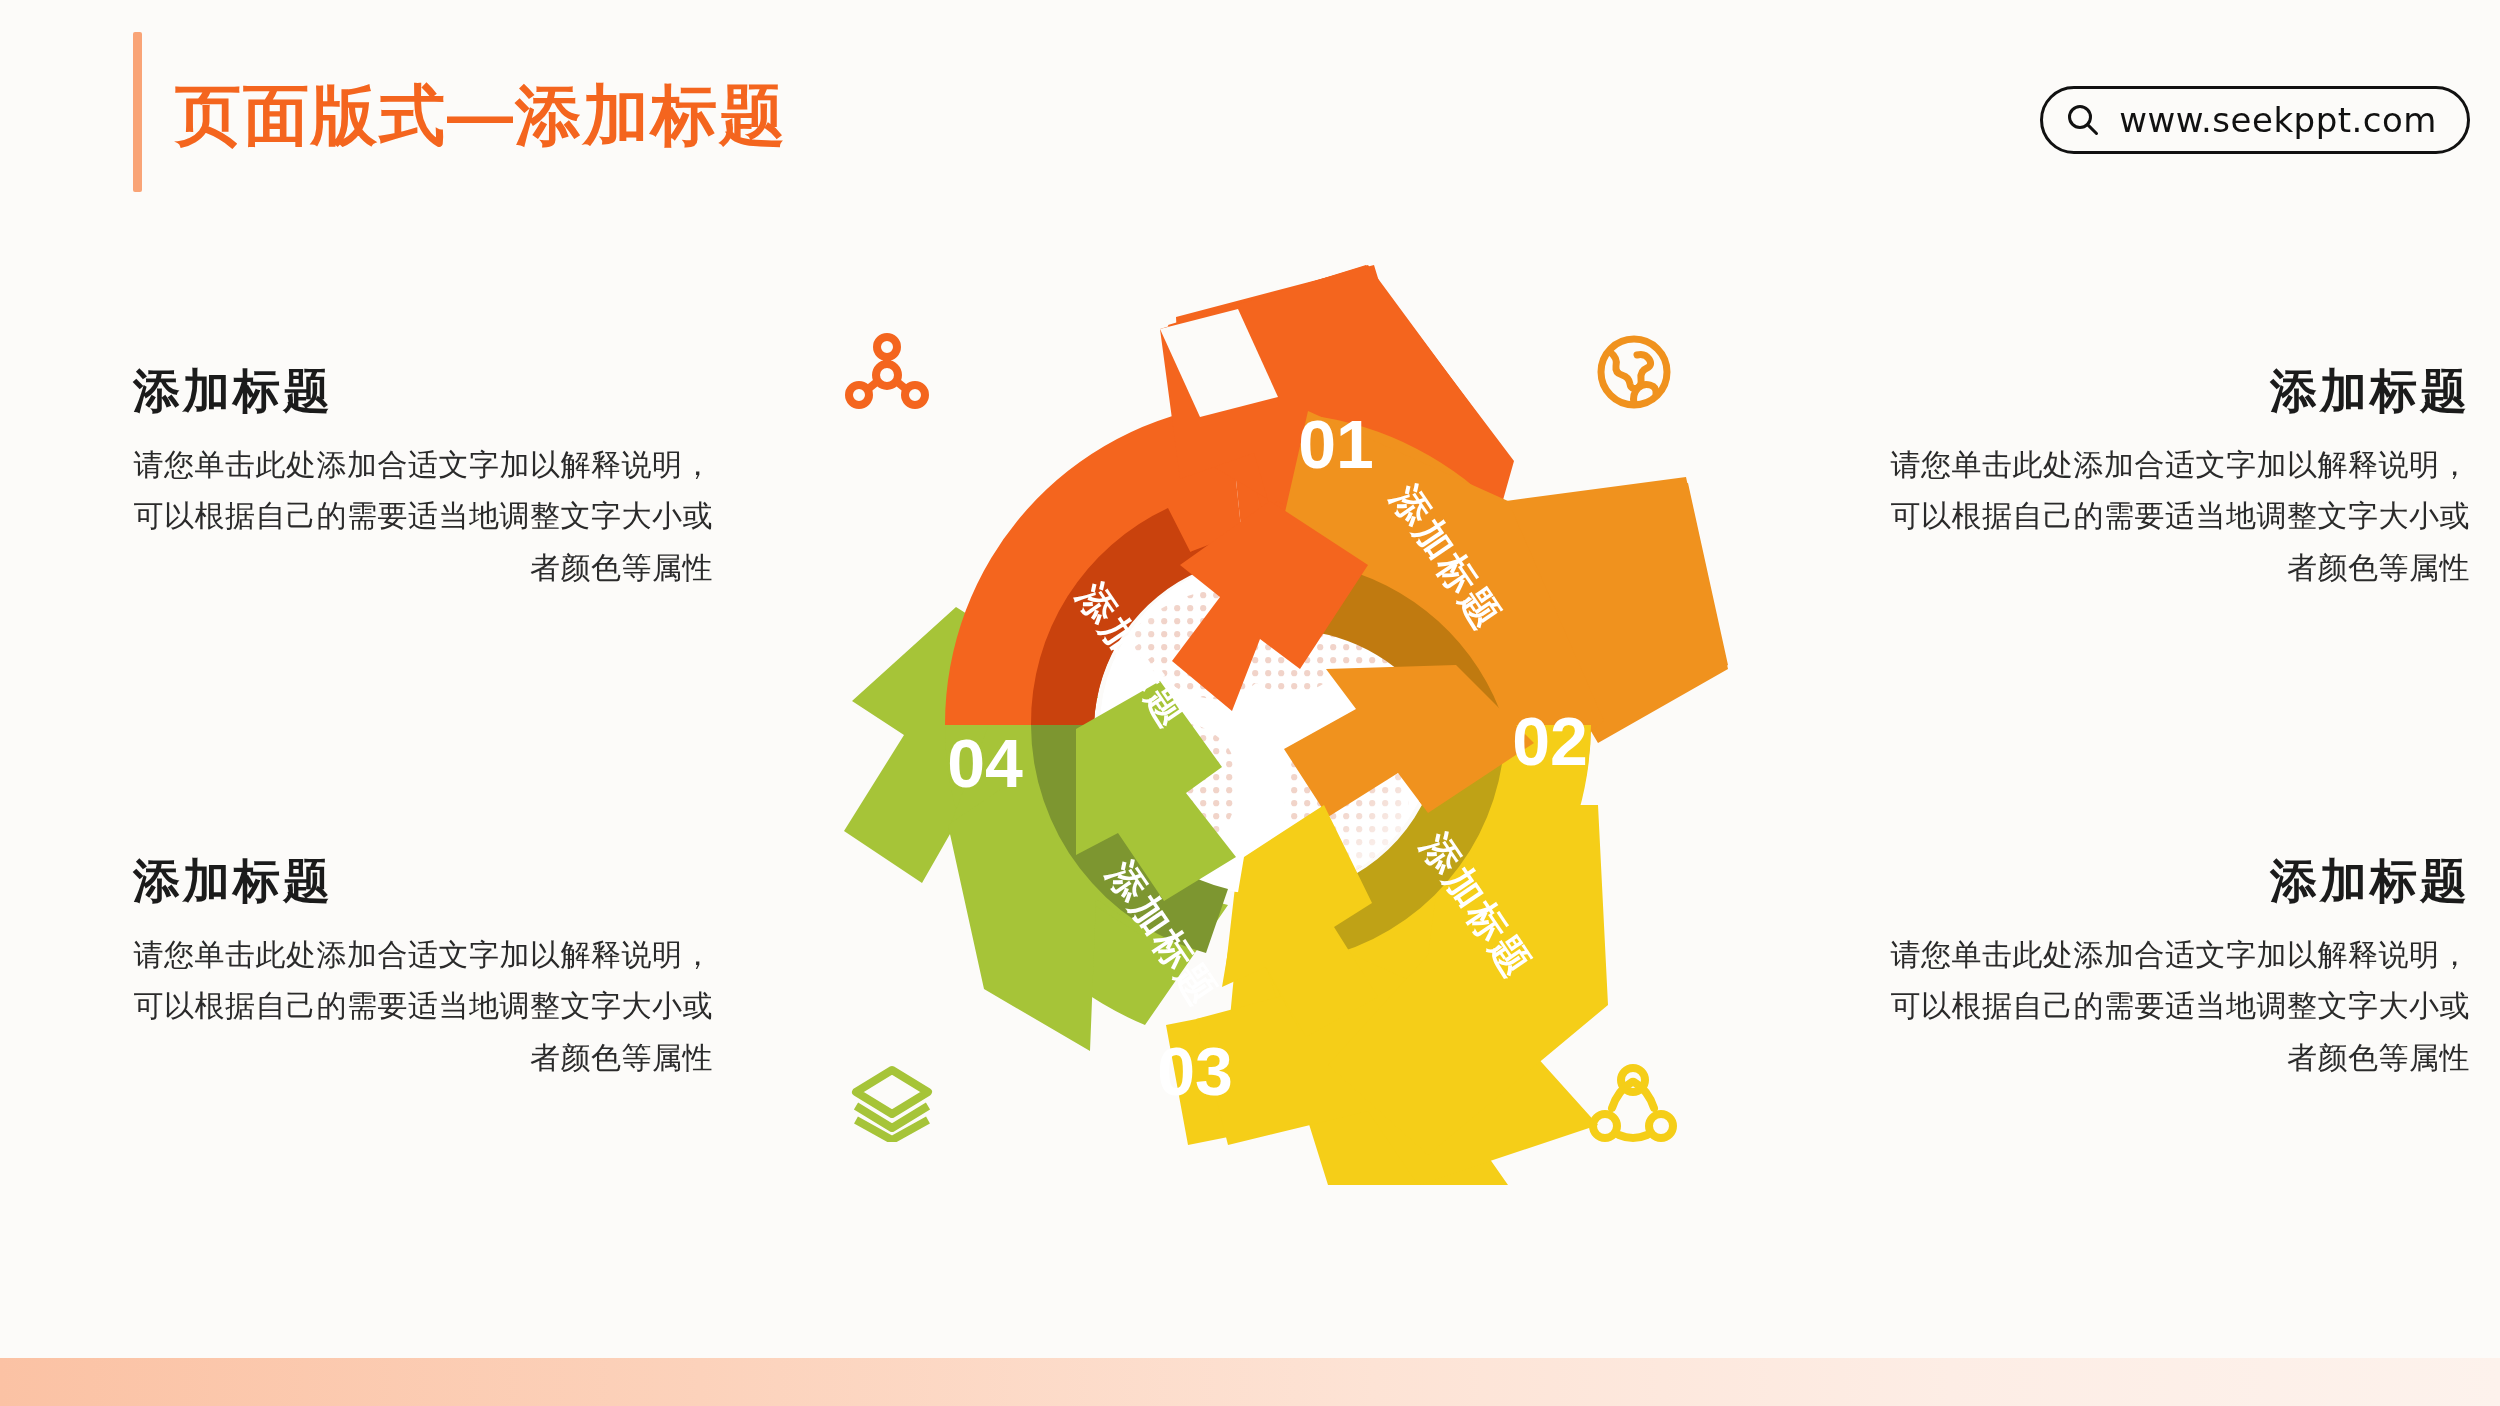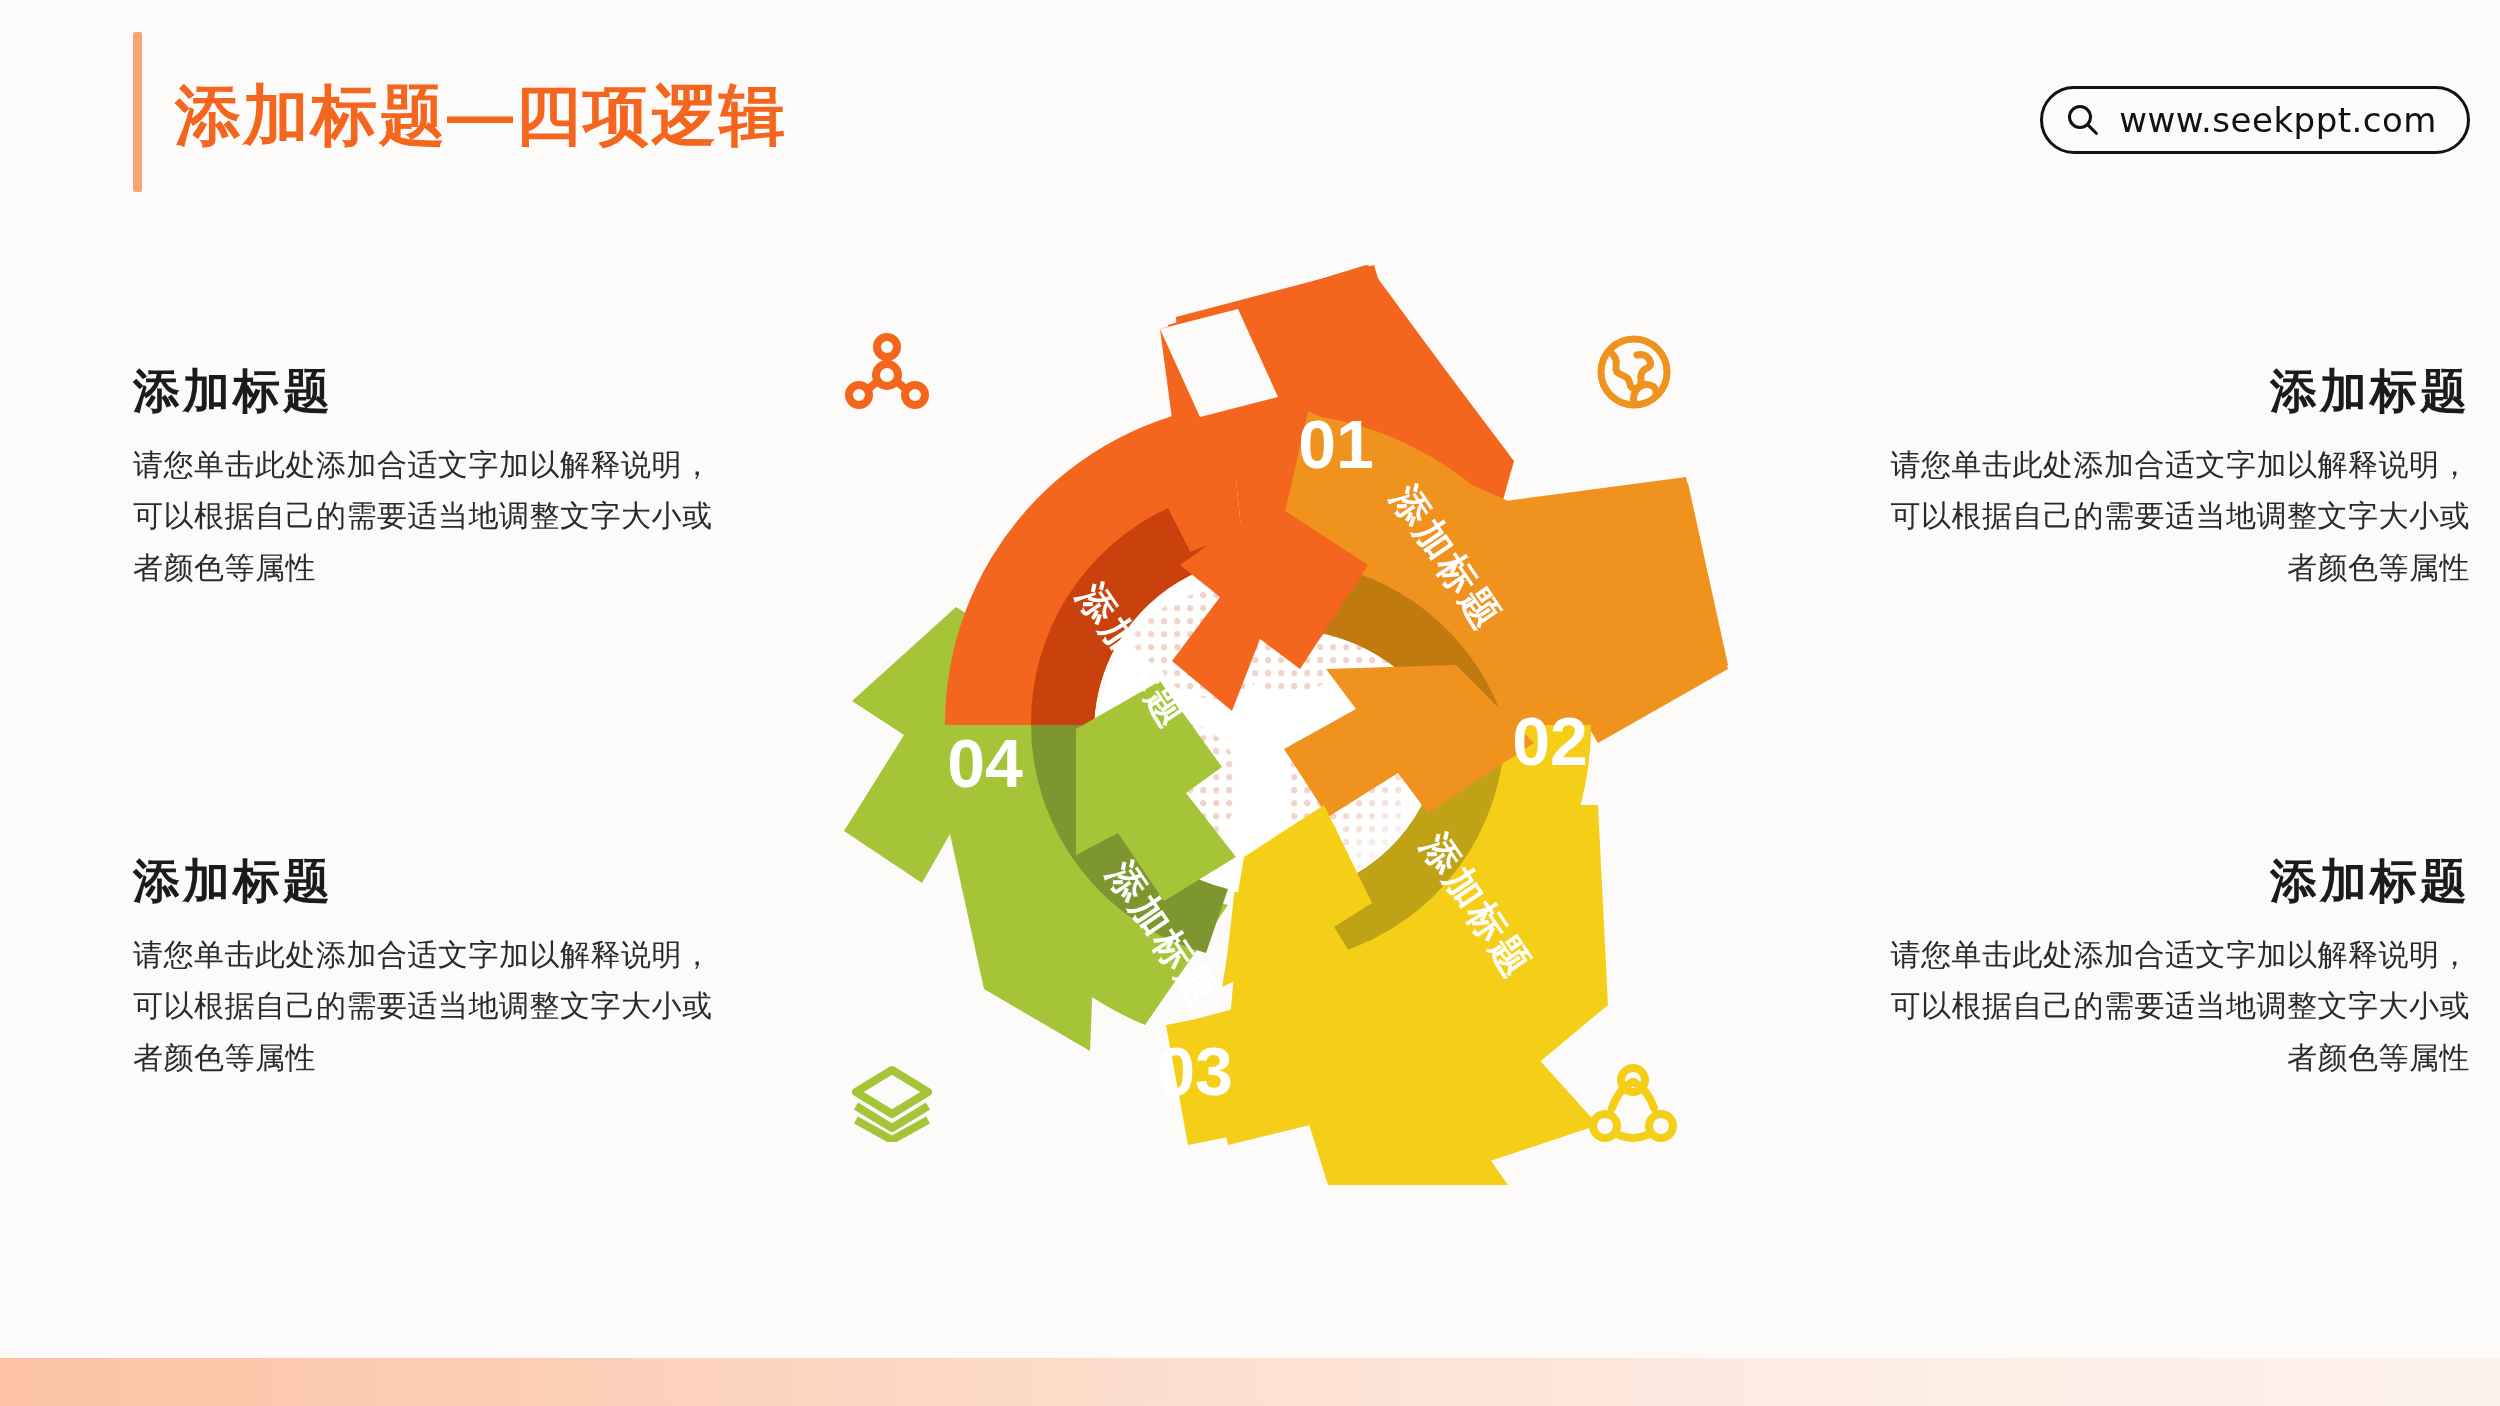--- a/index.html
+++ b/index.html
@@ -38,21 +38,21 @@
   .txtblock { position:absolute; width:580px; }
   .txtblock .bh {
     font-size:47px; font-weight:700; color:#1b1b1b;
     letter-spacing:3px; margin-bottom:22px; line-height:1.1;
   }
   .txtblock .bb {
     font-size:30px; color:#2a2a2a; line-height:1.72; letter-spacing:.5px;
   }
   .tb-left  { left:133px; }
   .tb-right { right:30px; text-align:right; }
-  .tb-left .bb, .tb-right .bb { width:580px; }
+  .tb-left .bb, .tb-right .bb { width:580px;text-align:right; }
   #tb-1 { top:365px; }
   #tb-2 { top:365px; }
   #tb-3 { top:855px; }
   #tb-4 { top:855px; }
 
   
   #diagram { position:absolute; left:808px; top:265px; width:920px; height:920px; }
   #diagram svg { display:block; }
 
   
@@ -66,21 +66,21 @@
   #bottom-bar {
     position:absolute; left:0; bottom:0; width:2500px; height:48px;
     background:linear-gradient(90deg,#FBC2A4 0%,#FCD2BB 28%,#FDE3D5 55%,#FDEDE5 78%,#FDF2EC 100%);
   }
 </style>
 </head>
 <body>
 
 <div id="header">
   <div id="title-bar"></div>
-  <div id="page-title">添加标题—四项逻辑</div>
+  <div id="page-title">页面版式—添加标题</div>
 
   <div id="url-badge">
     <svg class="mag" width="36" height="36" viewBox="0 0 36 36">
       <circle cx="15" cy="15" r="10.5" fill="none" stroke="#111" stroke-width="3"></circle>
       <line x1="22.6" y1="22.6" x2="31.5" y2="31.5" stroke="#111" stroke-width="3" stroke-linecap="round"></line>
     </svg>
     <span id="url-text">www.seekppt.com</span>
   </div>
 </div>
 

